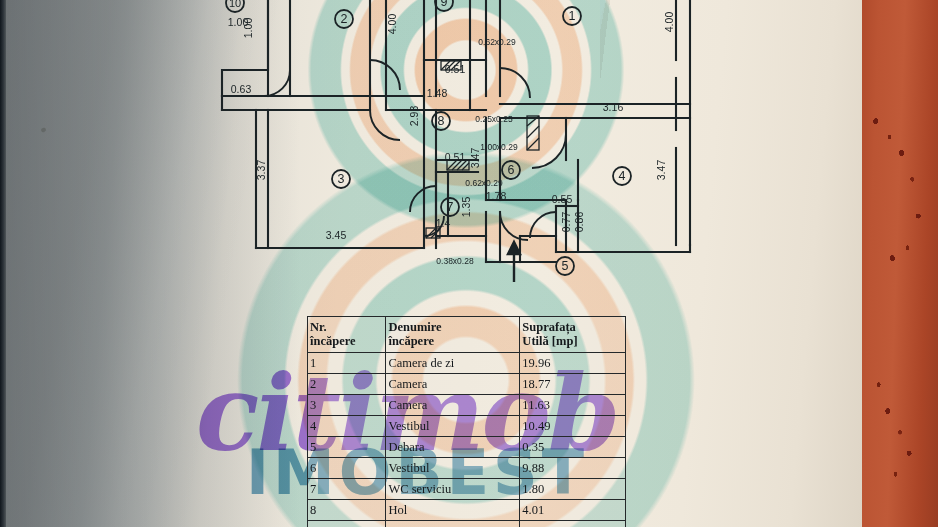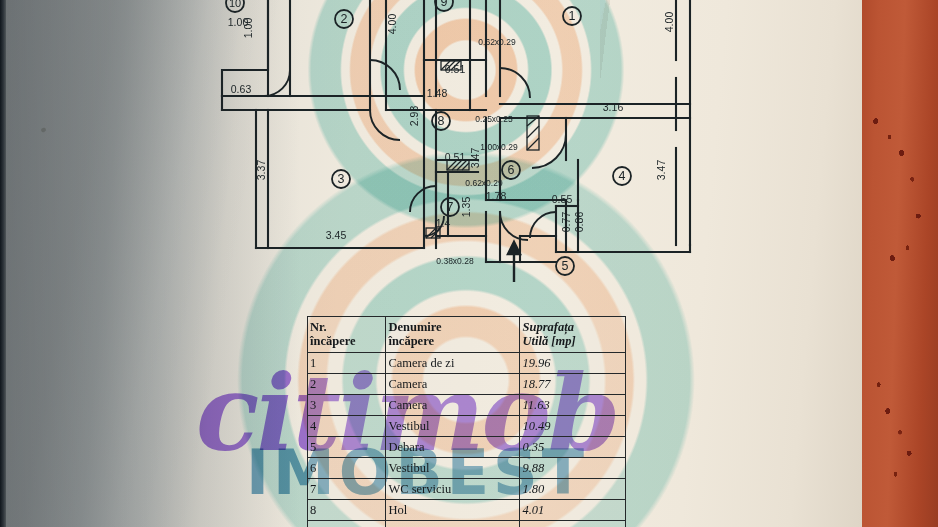--- a/index.html
+++ b/index.html
@@ -108,21 +108,21 @@
     border:1.3px solid #24282a;
     text-align:left;
     font-size:12.5px;
     line-height:1.12;
     padding:1px 2px;
     font-family:"Liberation Serif", serif;
   }
   .schedule th{font-weight:700;font-size:12.5px;padding:3px 2px 4px;}
   .schedule .c-nr{width:76px;}
   .schedule .c-name{width:136px;margin-top:47px;}
-  .schedule .c-area{width:105px;font-style:italic;}
+  .schedule .c-area{width:105px;}
   .schedule td{height:18px;}
 </style>
 </head>
 <body>
 
 <div id="page">
 
   <div class="photo-bg">
     <div class="paper"></div>
     <div class="paper-creases"></div>

